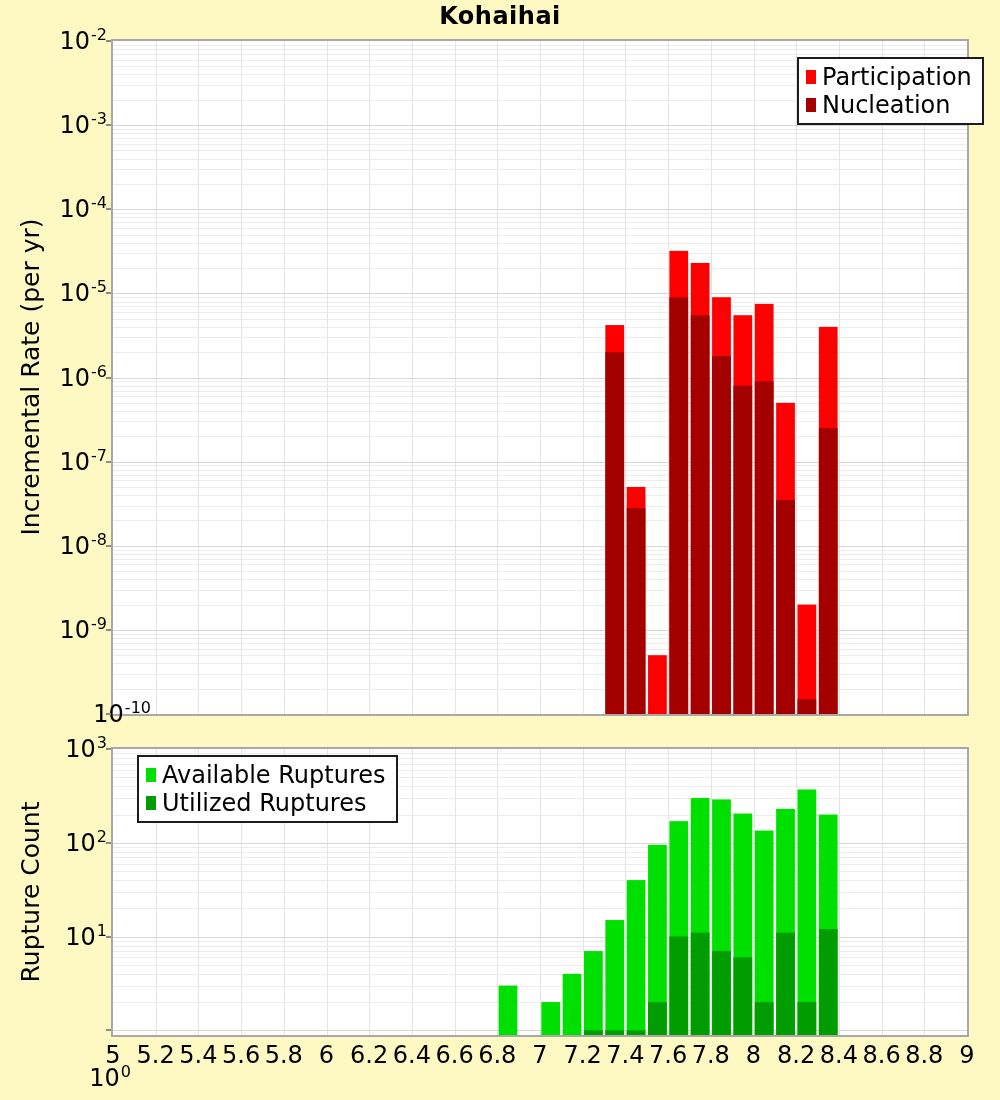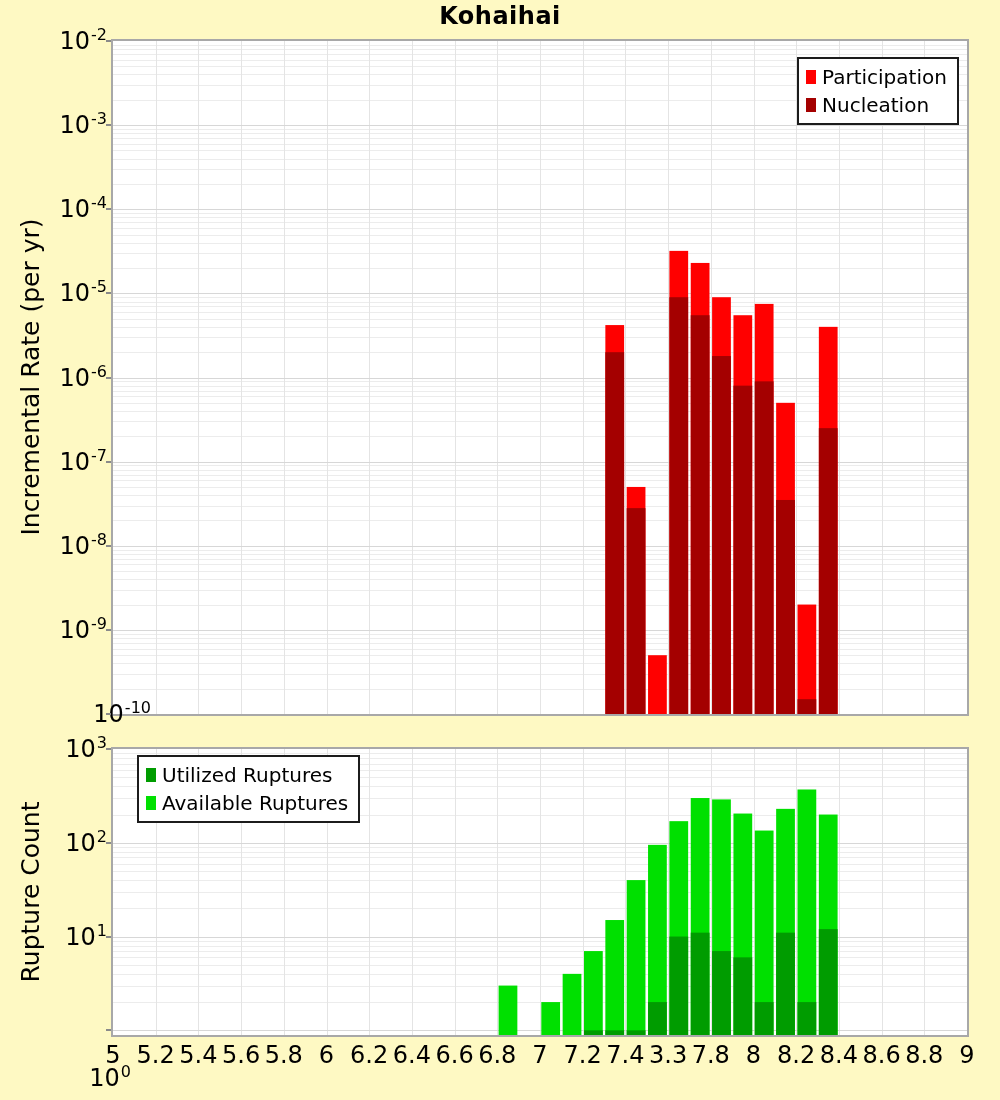--- a/index.html
+++ b/index.html
@@ -37,21 +37,21 @@
   #ylabel-top{left:30px;top:377px;}
   #ylabel-bottom{left:30px;top:892px;}
   .legend{
     position:absolute;background:#ffffff;border:2px solid #1c1c1c;
     padding:4px 10px 4px 7px;z-index:5;
   }
   #top-legend{left:797px;top:57px;}
   #bottom-legend{left:137px;top:755px;}
   .legend-row{display:flex;align-items:center;height:28px;}
   .legend-swatch{width:10px;height:14px;margin-right:6px;flex:0 0 auto;}
-  .legend-text{font-size:20px;white-space:nowrap;}
+  .legend-text{font-size:24px;white-space:nowrap;}
   .tickmark{position:absolute;background:#8a8a8a;}
 </style>
 </head>
 <body>
 
 <div id="canvas">
 
   <div class="chart-title">Kohaihai</div>
 
   <div class="axis-label-y" id="ylabel-top">Incremental Rate (per yr)</div>
@@ -257,26 +257,26 @@
         <span class="legend-swatch" style="background: rgb(255, 0, 0);"></span>
         <span class="legend-text">Participation</span>
       </div>
       <div class="legend-row">
         <span class="legend-swatch" style="background: rgb(164, 0, 0);"></span>
         <span class="legend-text">Nucleation</span>
       </div>
     </div>
   <div class="legend" id="bottom-legend">
       <div class="legend-row">
+        <span class="legend-swatch" style="background: rgb(0, 224, 0);"></span>
+        <span class="legend-text">Available Ruptures</span>
+      </div>
+      <div class="legend-row">
         <span class="legend-swatch" style="background: rgb(0, 156, 0);"></span>
         <span class="legend-text">Utilized Ruptures</span>
-      </div>
-      <div class="legend-row">
-        <span class="legend-swatch" style="background: rgb(0, 224, 0);"></span>
-        <span class="legend-text">Available Ruptures</span>
       </div>
     </div>
 
 
   <div id="yticks-top">
       <div class="ytick" style="top: 26px;"><span>10</span><span class="sup">-2</span></div>
       <div class="tickmark" style="left: 106px; width: 5px; height: 2px; top: 40px;"></div>
       <div class="ytick" style="top: 110.125px;"><span>10</span><span class="sup">-3</span></div>
       <div class="tickmark" style="left: 106px; width: 5px; height: 2px; top: 124px;"></div>
       <div class="ytick" style="top: 194.25px;"><span>10</span><span class="sup">-4</span></div>
@@ -311,21 +311,21 @@
       <div class="xtick" style="left: 209.1px;">5.6</div>
       <div class="xtick" style="left: 251.8px;">5.8</div>
       <div class="xtick" style="left: 294.5px;">6</div>
       <div class="xtick" style="left: 337.2px;">6.2</div>
       <div class="xtick" style="left: 379.9px;">6.4</div>
       <div class="xtick" style="left: 422.6px;">6.6</div>
       <div class="xtick" style="left: 465.3px;">6.8</div>
       <div class="xtick" style="left: 508px;">7</div>
       <div class="xtick" style="left: 550.7px;">7.2</div>
       <div class="xtick" style="left: 593.4px;">7.4</div>
-      <div class="xtick" style="left: 636.1px;">3.3</div>
+      <div class="xtick" style="left: 636.1px;">7.6</div>
       <div class="xtick" style="left: 678.8px;">7.8</div>
       <div class="xtick" style="left: 721.5px;">8</div>
       <div class="xtick" style="left: 764.2px;">8.2</div>
       <div class="xtick" style="left: 806.9px;">8.4</div>
       <div class="xtick" style="left: 849.6px;">8.6</div>
       <div class="xtick" style="left: 892.3px;">8.8</div>
       <div class="xtick" style="left: 935px;">9</div>
     </div>
 </div>
 

